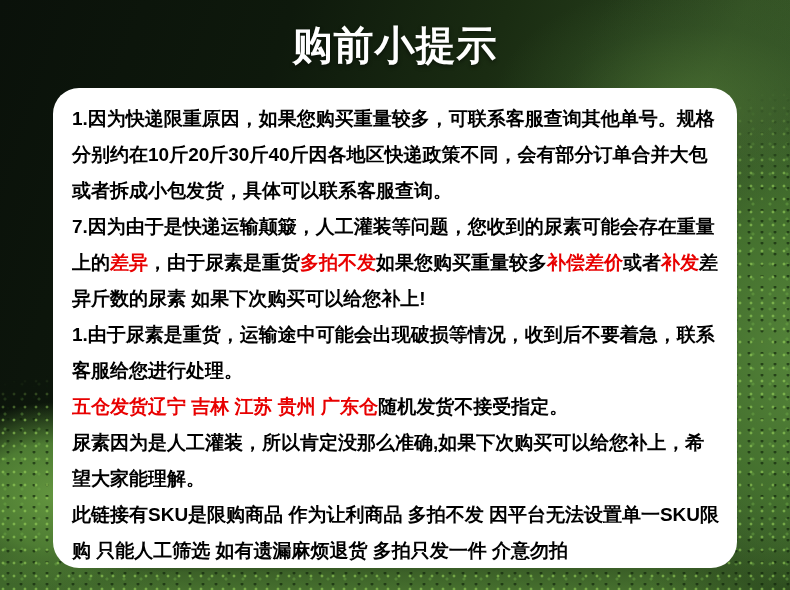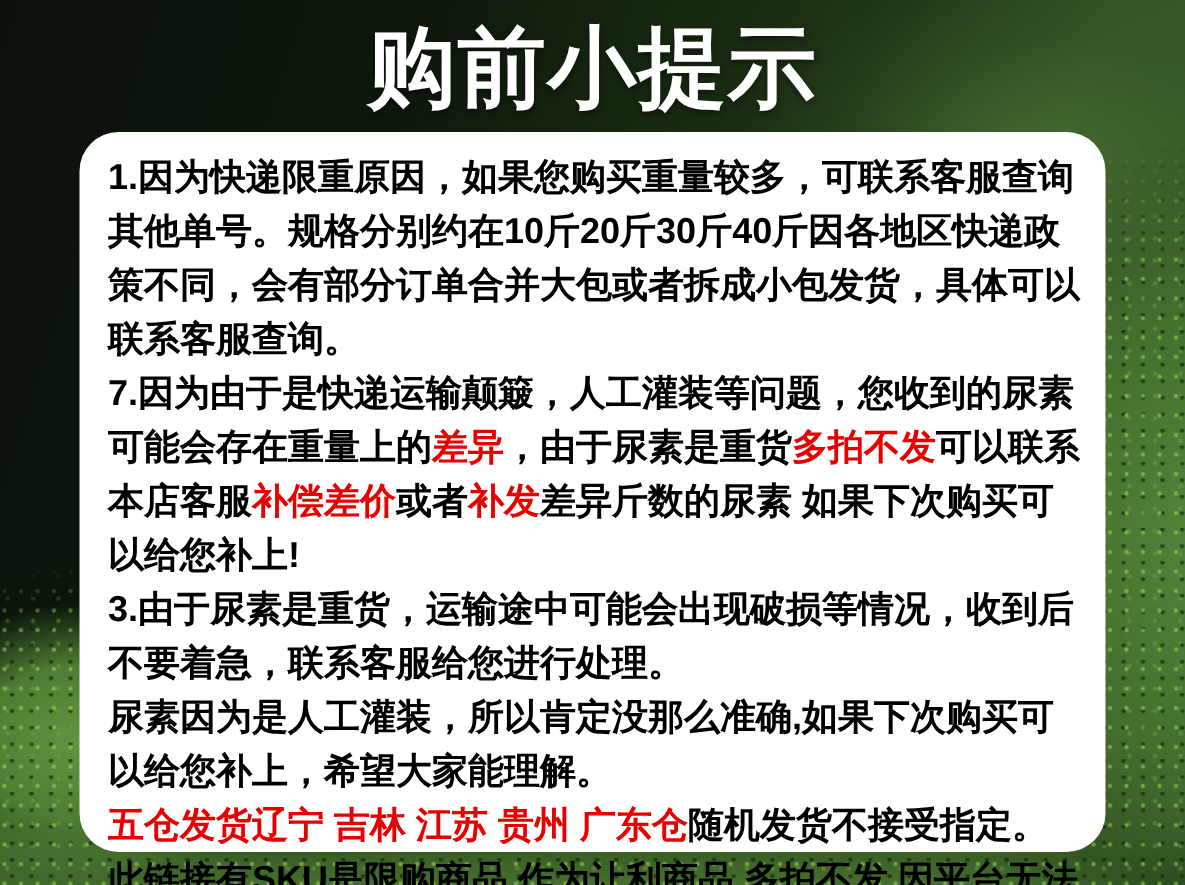--- a/index.html
+++ b/index.html
@@ -42,49 +42,49 @@
       radial-gradient(260px 340px at 101% 62%, #000 0%, #000 55%, transparent 82%),
       linear-gradient(to top, #000 0px, #000 30px, transparent 62px);
     mask-image:
       radial-gradient(190px 150px at 7% 84%, #000 0%, #000 55%, transparent 80%),
       radial-gradient(260px 340px at 101% 62%, #000 0%, #000 55%, transparent 82%),
       linear-gradient(to top, #000 0px, #000 30px, transparent 62px);
   }
   .title{
     position:absolute;top:14px;left:0;width:100%;
     text-align:center;
-    font-size:59px;line-height:62px;font-weight:800;
+    font-size:40px;line-height:62px;font-weight:800;
     color:var(--title-white);
     letter-spacing:1px;
     text-shadow:0 2px 4px rgba(0,0,0,0.45);
   }
   .card{
     position:absolute;left:53px;top:88px;width:684px;height:480px;
     background:var(--card-background);
     border-radius:26px;
     padding:13px 16px 0 19px;
   }
   .card .para{
-    font-size:24px;line-height:36px;font-weight:bold;
+    font-size:19px;line-height:36px;font-weight:bold;
     color:var(--body-text);
     letter-spacing:0;
     word-break:break-all;
   }
   .card .para .hl{color:var(--highlight-red);}
 </style>
 </head>
 <body>
 
 <div class="stage">
   <div class="bg"></div>
   <div class="speckle"></div>
   <h1 class="title">购前小提示</h1>
   <div class="card">
     <div>
         <p class="para"><span class="seg">1.因为快递限重原因，如果您购买重量较多，可联系客服查询其他单号。规格分别约在10斤20斤30斤40斤因各地区快递政策不同，会有部分订单合并大包或者拆成小包发货，具体可以联系客服查询。</span></p>
-        <p class="para"><span class="seg">7.因为由于是快递运输颠簸，人工灌装等问题，您收到的尿素可能会存在重量上的</span><span class="seg hl">差异</span><span class="seg">，由于尿素是重货</span><span class="seg hl">多拍不发</span><span class="seg">可以联系本店客服</span><span class="seg hl">补偿差价</span><span class="seg">或者</span><span class="seg hl">补发</span><span class="seg">差异斤数的尿素 如果下次购买可以给您补上!</span></p>
-        <p class="para"><span class="seg">3.由于尿素是重货，运输途中可能会出现破损等情况，收到后不要着急，联系客服给您进行处理。</span></p>
+        <p class="para"><span class="seg">7.因为由于是快递运输颠簸，人工灌装等问题，您收到的尿素可能会存在重量上的</span><span class="seg hl">差异</span><span class="seg">，由于尿素是重货</span><span class="seg hl">多拍不发</span><span class="seg">如果您购买重量较多</span><span class="seg hl">补偿差价</span><span class="seg">或者</span><span class="seg hl">补发</span><span class="seg">差异斤数的尿素 如果下次购买可以给您补上!</span></p>
+        <p class="para"><span class="seg">1.由于尿素是重货，运输途中可能会出现破损等情况，收到后不要着急，联系客服给您进行处理。</span></p>
+        <p class="para"><span class="seg hl">五仓发货辽宁 吉林 江苏 贵州 广东仓</span><span class="seg">随机发货不接受指定。</span></p>
         <p class="para"><span class="seg">尿素因为是人工灌装，所以肯定没那么准确,如果下次购买可以给您补上，希望大家能理解。</span></p>
-        <p class="para"><span class="seg hl">五仓发货辽宁 吉林 江苏 贵州 广东仓</span><span class="seg">随机发货不接受指定。</span></p>
         <p class="para"><span class="seg">此链接有SKU是限购商品 作为让利商品 多拍不发 因平台无法设置单一SKU限购 只能人工筛选 如有遗漏麻烦退货 多拍只发一件 介意勿拍</span></p>
       </div>
   </div>
 </div>
 
 </body></html>

